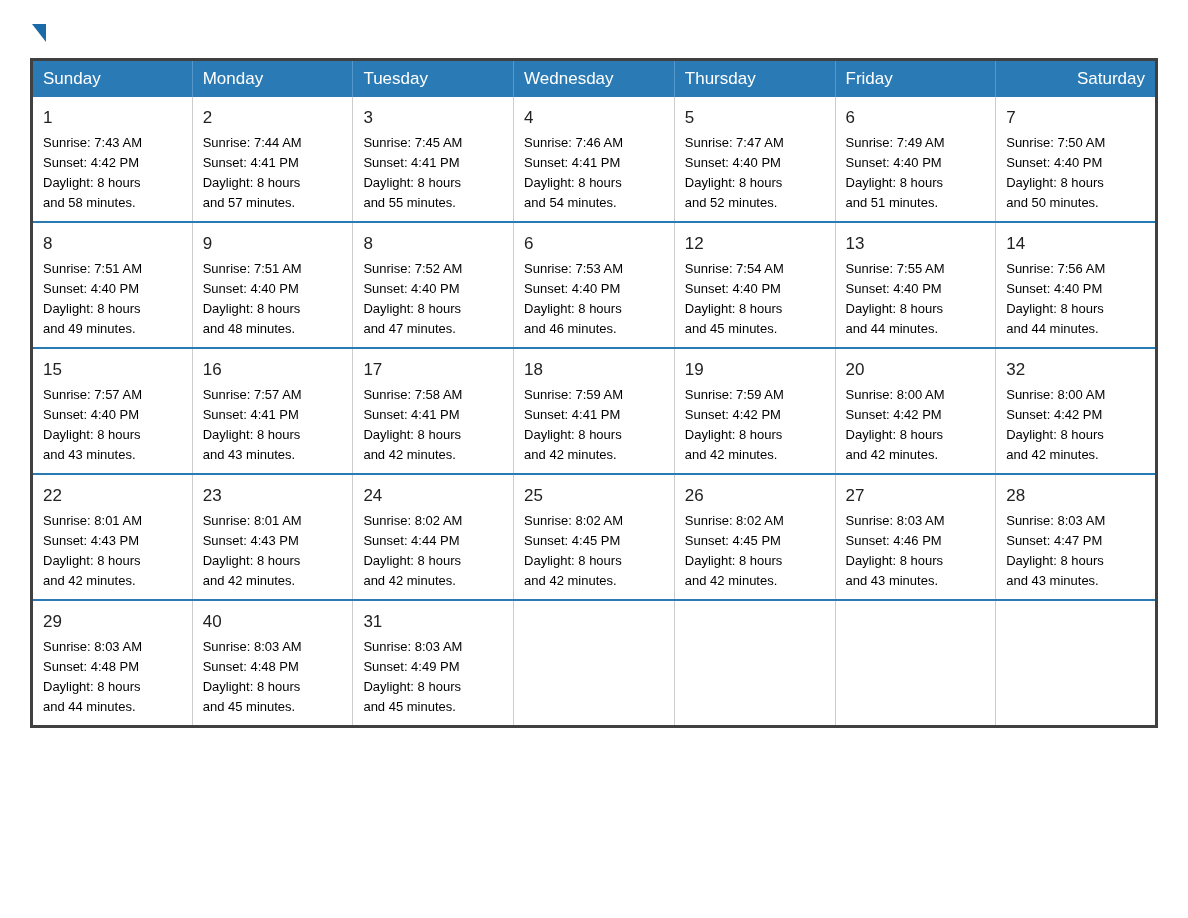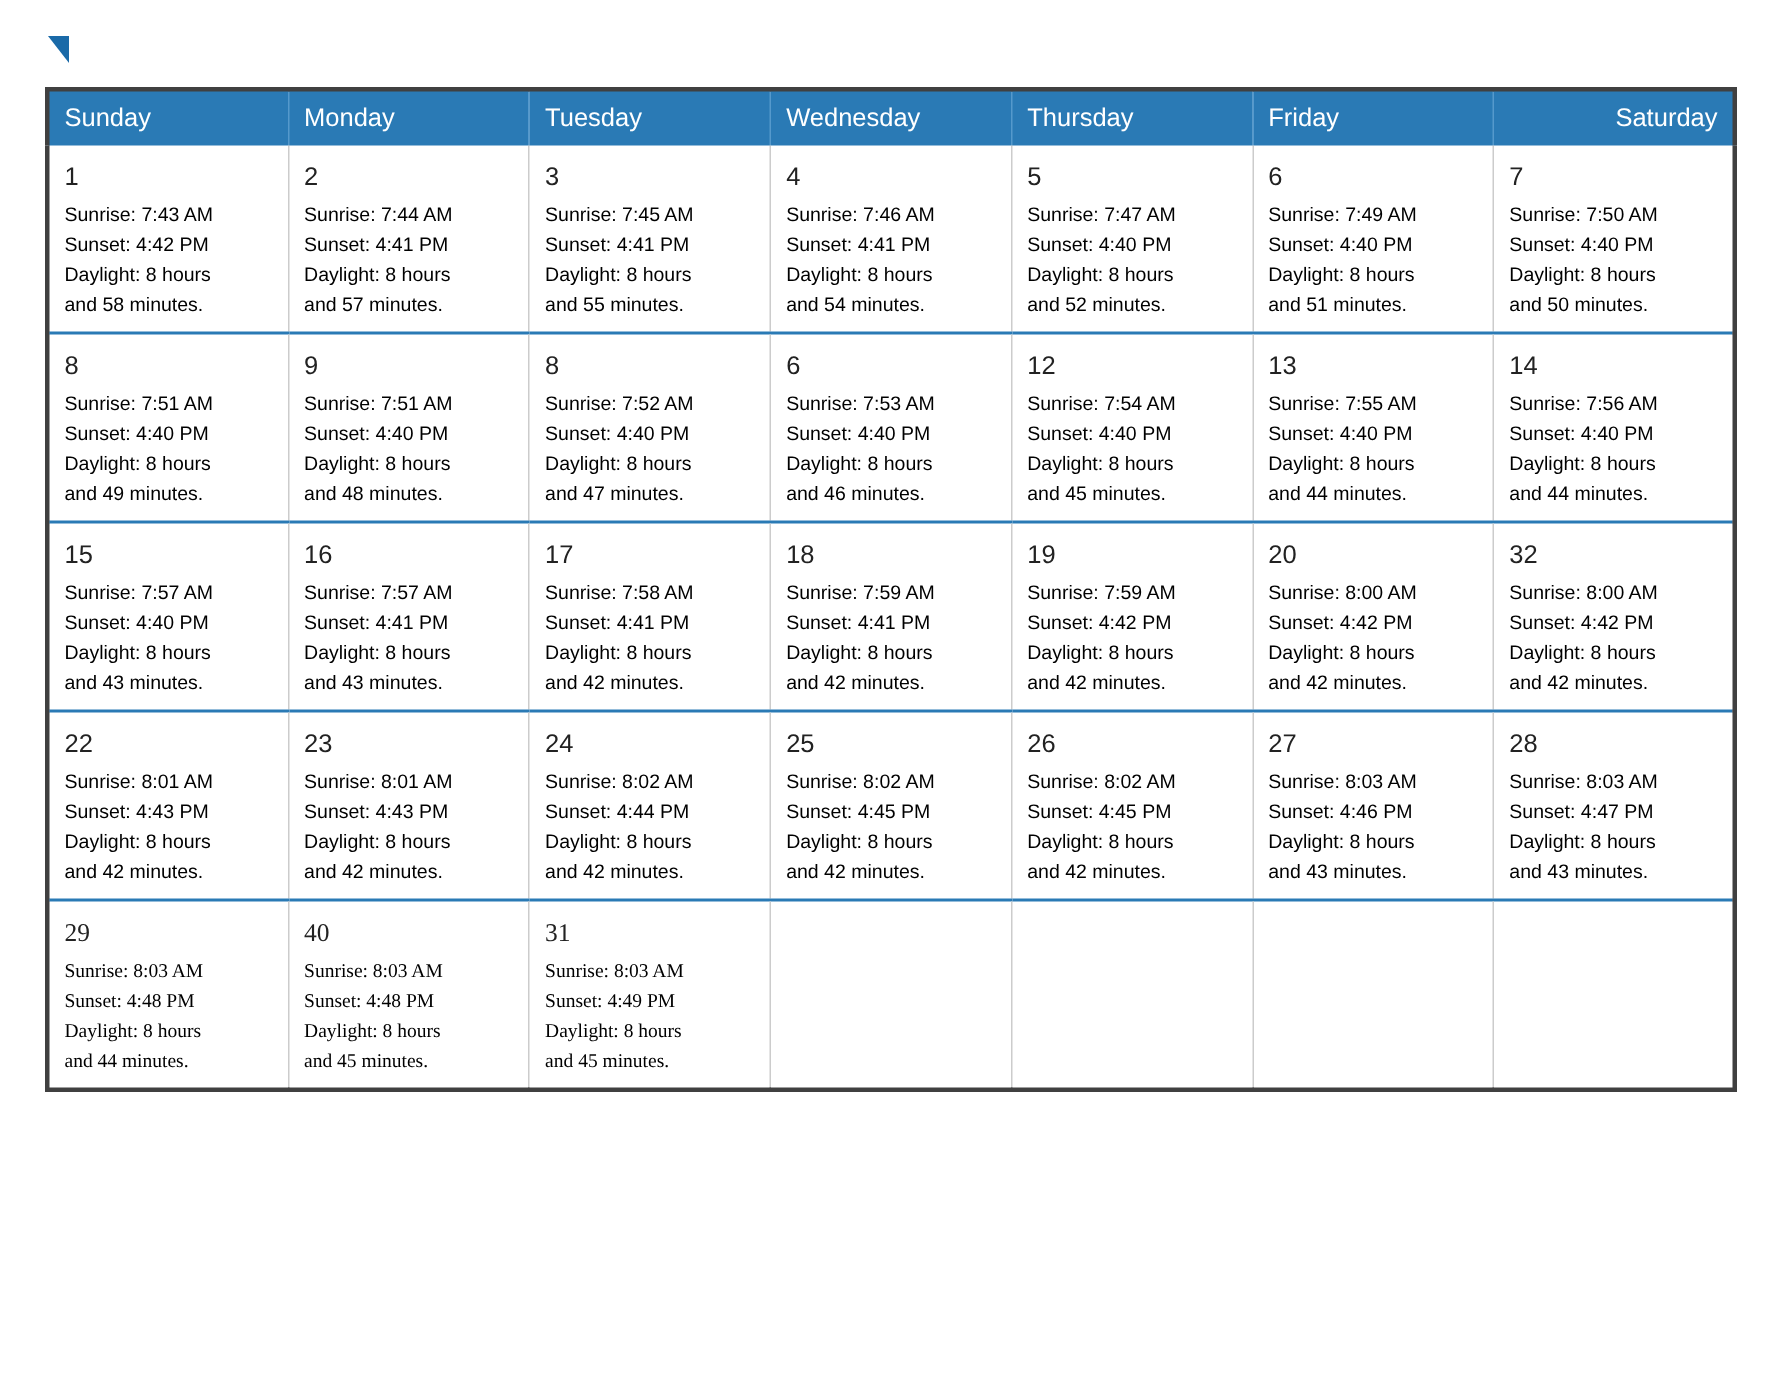--- a/index.html
+++ b/index.html
@@ -88,21 +88,20 @@
       min-height: 100px;
       font-size: 13.5px;
       color: #333;
       line-height: 1.5;
     }
     .calendar-table td:last-child {
       border-right: none;
     }
     .calendar-table tr:last-child td {
       border-bottom: 1px solid #aaa;
-      font-family: Liberation Serif, serif;
     }
     .day-number {
       font-size: 17px;
       font-weight: normal;
       color: #222;
       display: block;
       margin-bottom: 2px;
     }
     .day-info {
       font-size: 13px;

